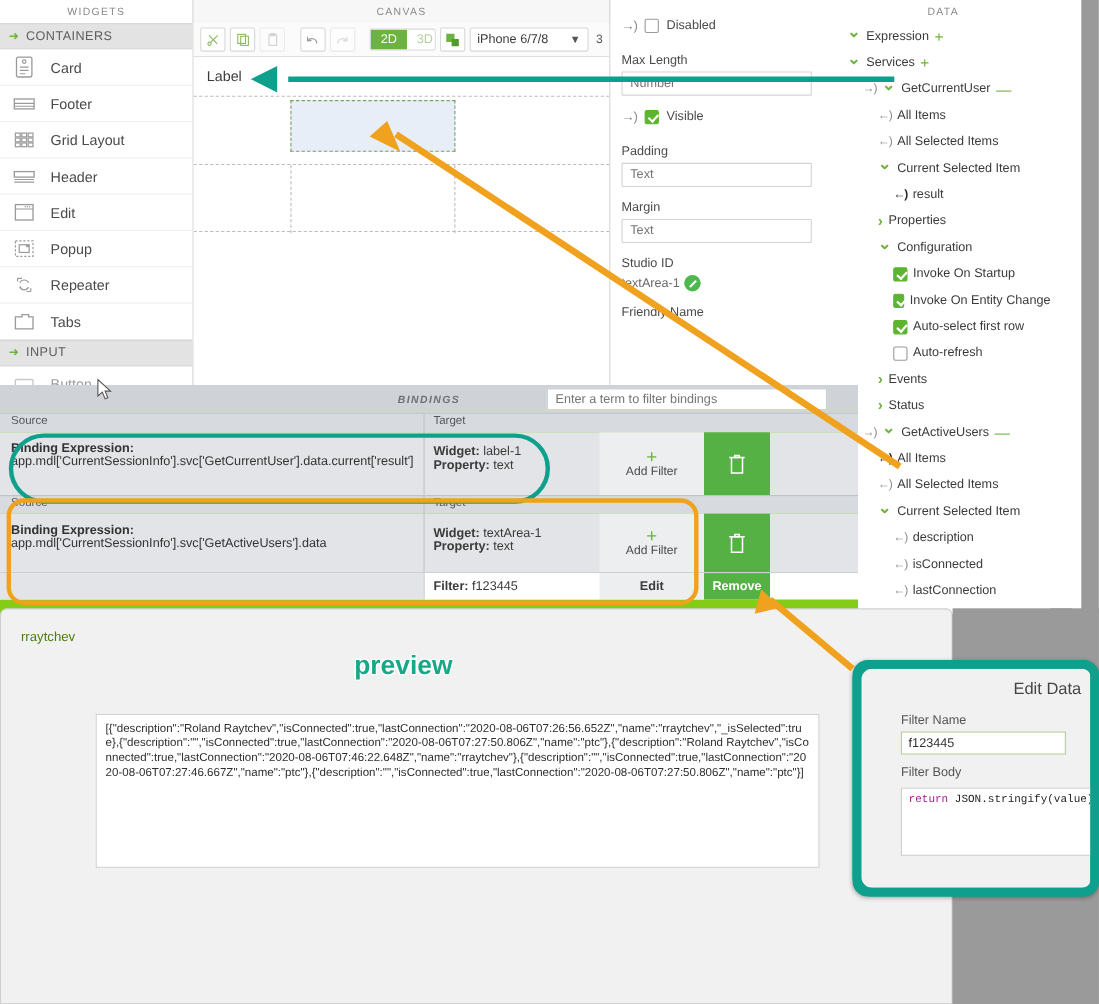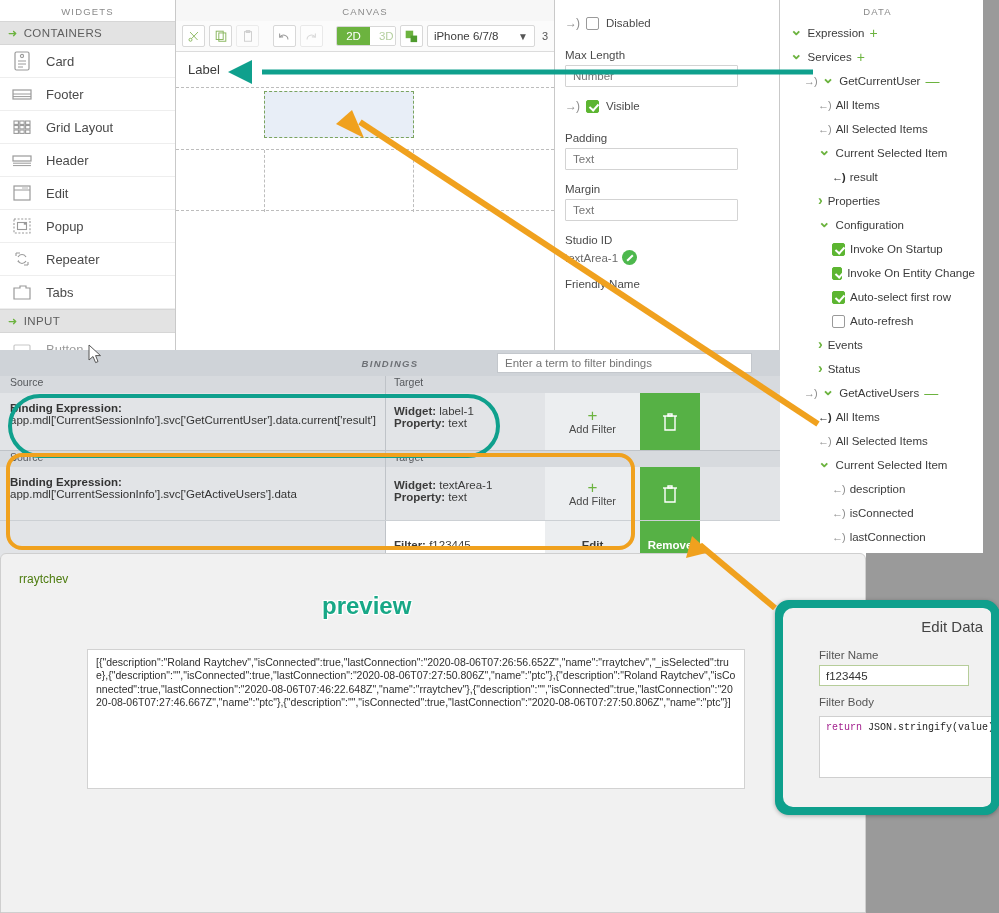--- a/index.html
+++ b/index.html
@@ -107,21 +107,21 @@
     width:15px;height:15px;border-radius:50%;background:#4db84d;display:inline-block;
     position:relative;
   }
   .okdot:after{
     content:""; position:absolute; left:3.5px; top:6.5px; width:8px;height:2px;
     background:#fff; transform:rotate(-45deg);
   }
 
   
   #data {
-    position:absolute; left:780px; top:0; width:195px; height:558px;
+    position:absolute; left:760px; top:0; width:195px; height:558px;
     background:#fff; overflow:hidden;
   }
   #data-scroll-track {
     position:absolute; left:975px; top:0; width:8px; height:558px; background:#ffffff;
   }
   #right-edge {
     position:absolute; left:983px; top:0; width:16px; height:558px; background:#9a9a9a;
   }
   .dnode { display:flex; align-items:center; gap:5px; font-size:11.5px; color:#3b3b3b;
            height:24px; cursor:pointer; white-space:nowrap; }
@@ -163,21 +163,21 @@
   .b-act { width:95px; background:#eceef0; display:flex; flex-direction:column;
            align-items:center; justify-content:center; }
   .addfilter { font-size:11px; color:#4a4a4a; text-align:center; cursor:pointer; }
   .addfilter .pl { display:block; color:#6cb33f; font-size:17px; line-height:14px; }
   .b-del { width:60px; background:#56b145; display:flex; align-items:center;
            justify-content:center; cursor:pointer; }
   .filterline {
     display:flex; border-top:1px solid #ccd0d4; background:#fff;
   }
   .filterline .fl1 { width:385px; background:#e2e4e7; }
-  .filterline .fl2 { width:160px; padding:18px 8px; font-size:11.5px; border-left:1px solid #bfc3c8; background:#fff;}
+  .filterline .fl2 { width:160px; padding:6px 8px; font-size:11.5px; border-left:1px solid #bfc3c8; background:#fff;}
   .filterline .fl3 { width:95px; background:#eceef0; display:flex; align-items:center; justify-content:center; font-size:11.5px; font-weight:bold;cursor:pointer;}
   .filterline .fl4 { width:60px; background:#56b145; color:#fff; display:flex; align-items:center; justify-content:center; font-size:11.5px; font-weight:bold; cursor:pointer;}
 
   
   #preview {
     position:absolute; left:0; top:553px; width:866px; height:360px;
     background:#f1f1f1; border:1px solid #cfcfcf; border-radius:6px 6px 0 0;
     overflow:hidden;
   }
   #preview-inner {

